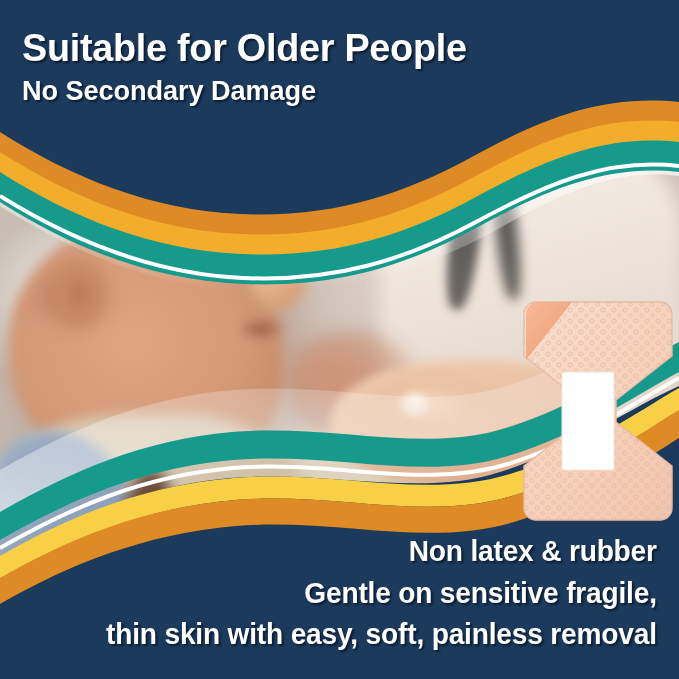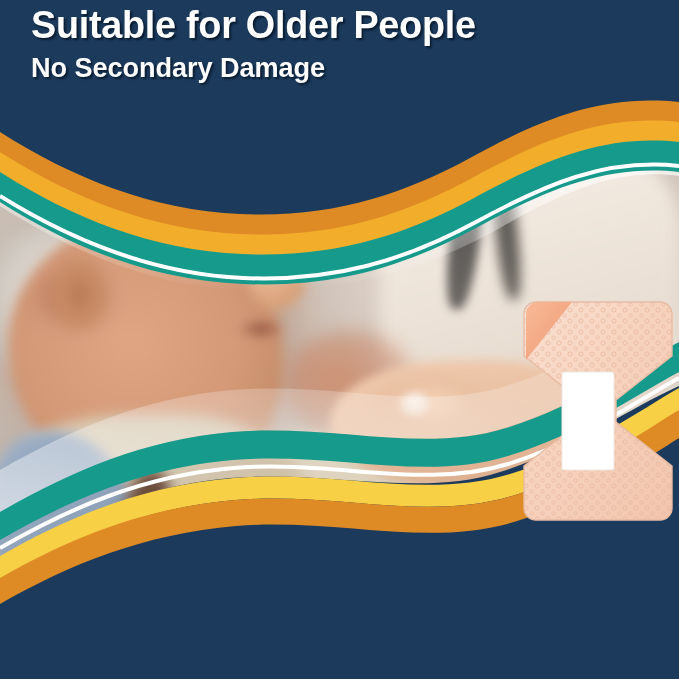--- a/index.html
+++ b/index.html
@@ -149,23 +149,22 @@
   
   #bandage{
     position:absolute;
     left:512px; top:296px;
     width:172px; height:230px;
     pointer-events:none;
   }
 
   
   #headline-block{
-    position:absolute; left:22px; top:5px; width:640px;
+    position:absolute; left:22px; top:28px; width:640px;
     pointer-events:none;
-    margin-left:9px;
   }
   .t-h1{
     font-size:39px;
     font-weight:bold;
     color:#ffffff;
     letter-spacing:-.3px;
     line-height:1.04;
     text-shadow:2px 2px 2px rgba(5,18,34,.75);
     transform:scaleX(.97);
     transform-origin:left center;
@@ -365,14 +364,19 @@
     <path d="M24,6 H60 L14,64 V18 A12,12 0 0 1 24,6 Z" fill="url(#flapGrad)"></path>
 
     <rect x="50" y="76" width="52" height="98" rx="2" fill="#FFFFFF" stroke="#EFE7E1" stroke-width="1"></rect>
   </svg>
 
   <div id="headline-block">
     <div class="t-h1">Suitable for Older People</div>
     <div class="t-h2">No Secondary Damage</div>
   </div>
 
+  <div id="benefits-block">
+    <div class="t-b">Non latex &amp; rubber</div>
+    <div class="t-b">Gentle on sensitive fragile,</div>
+    <div class="t-b">thin skin with easy, soft, painless removal</div>
+  </div>
 
 </div>
 
 </body></html>

